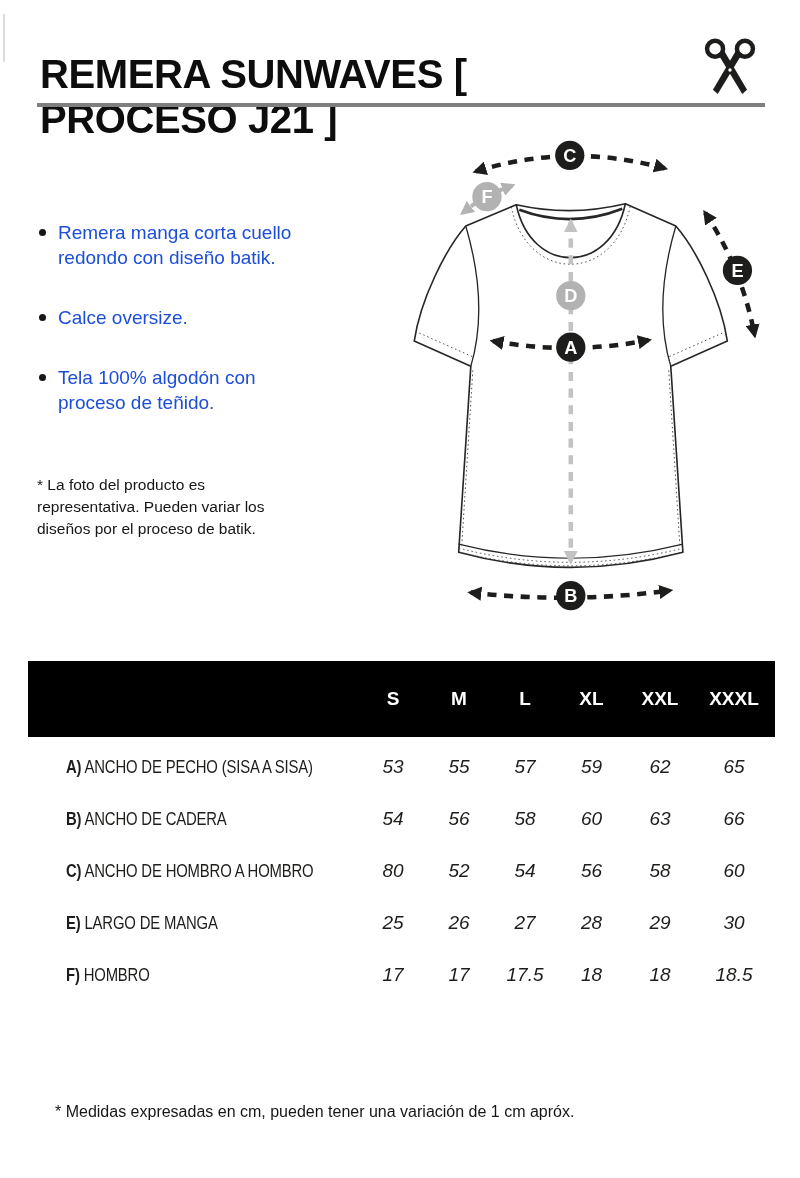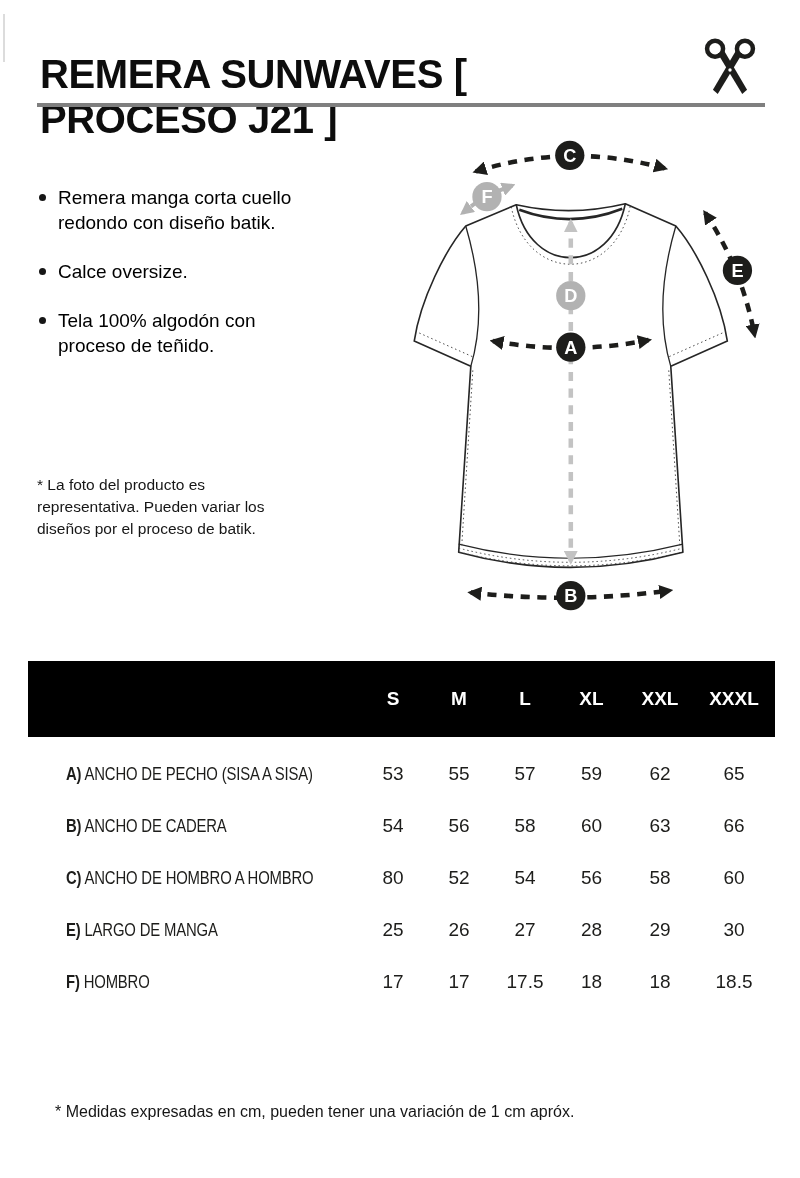--- a/index.html
+++ b/index.html
@@ -9,42 +9,42 @@
 
   .artifact { position:absolute; left:3px; top:14px; width:2px; height:48px; background:#dcdcdc; }
 
   .title { position:absolute; left:40px; top:52px; width:620px;
            font-size:40px; font-weight:bold; letter-spacing:-0.4px; color:#0d0d0d; }
   .scissors { position:absolute; left:698px; top:34px; width:64px; height:70px; }
   .rule { position:absolute; left:37px; top:103px; width:728px; height:4px; background:#7f7f7f; }
 
   .bullets { position:absolute; left:37px; top:185px; width:300px; list-style:none; }
   .bullets li { position:relative; padding-left:21px; margin-bottom:24px;
-                font-size:19px; line-height:25px; color:#000000; width:279px; }
+                font-size:19px; line-height:25px; color:#1d4ed8; width:279px;margin-top:35px; }
   .bullets li .dot { position:absolute; left:2px; top:9px; width:7px; height:7px;
                      border-radius:50%; background:#161616; }
   .bullets li .txt { display:block; width:258px; }
 
   .photo-note { position:absolute; left:37px; top:474px; width:262px;
                 font-size:15.5px; line-height:22px; color:#161616; }
 
   .diagram { position:absolute; left:390px; top:128px; width:404px; height:505px; }
 
   .size-table { position:absolute; left:28px; top:661px; width:747px; }
   .thead { display:grid; grid-template-columns:332px 66px 66px 66px 67px 70px 78px;
            align-items:center; height:76px; background:#000; }
   .thead .size { color:#fff; font-weight:bold; font-size:19px; text-align:center; }
-  .tbody { padding-top:11px; }
+  .tbody { padding-top:4px; }
   .trow { display:grid; grid-template-columns:332px 66px 66px 66px 67px 70px 78px;
           align-items:center; height:52px; }
   .tlabel { padding-left:38px; font-size:17.5px; white-space:nowrap; }
   .tlabel .cond { display:inline-block; transform:scaleX(0.85); transform-origin:left center;
                   letter-spacing:-0.2px; }
   .tlabel b { font-weight:bold; }
-  .tval { text-align:center; font-size:19px; }
+  .tval { text-align:center; font-size:19px;font-style:italic; }
 
   .footnote { position:absolute; left:55px; top:1103px; font-size:16px; color:#161616; }
 
   text.mletter { font-family:"Liberation Sans", sans-serif; font-weight:bold;
                  font-size:18px; fill:#ffffff; text-anchor:middle; }
 </style>
 </head>
 <body>
 
 <div class="page">

